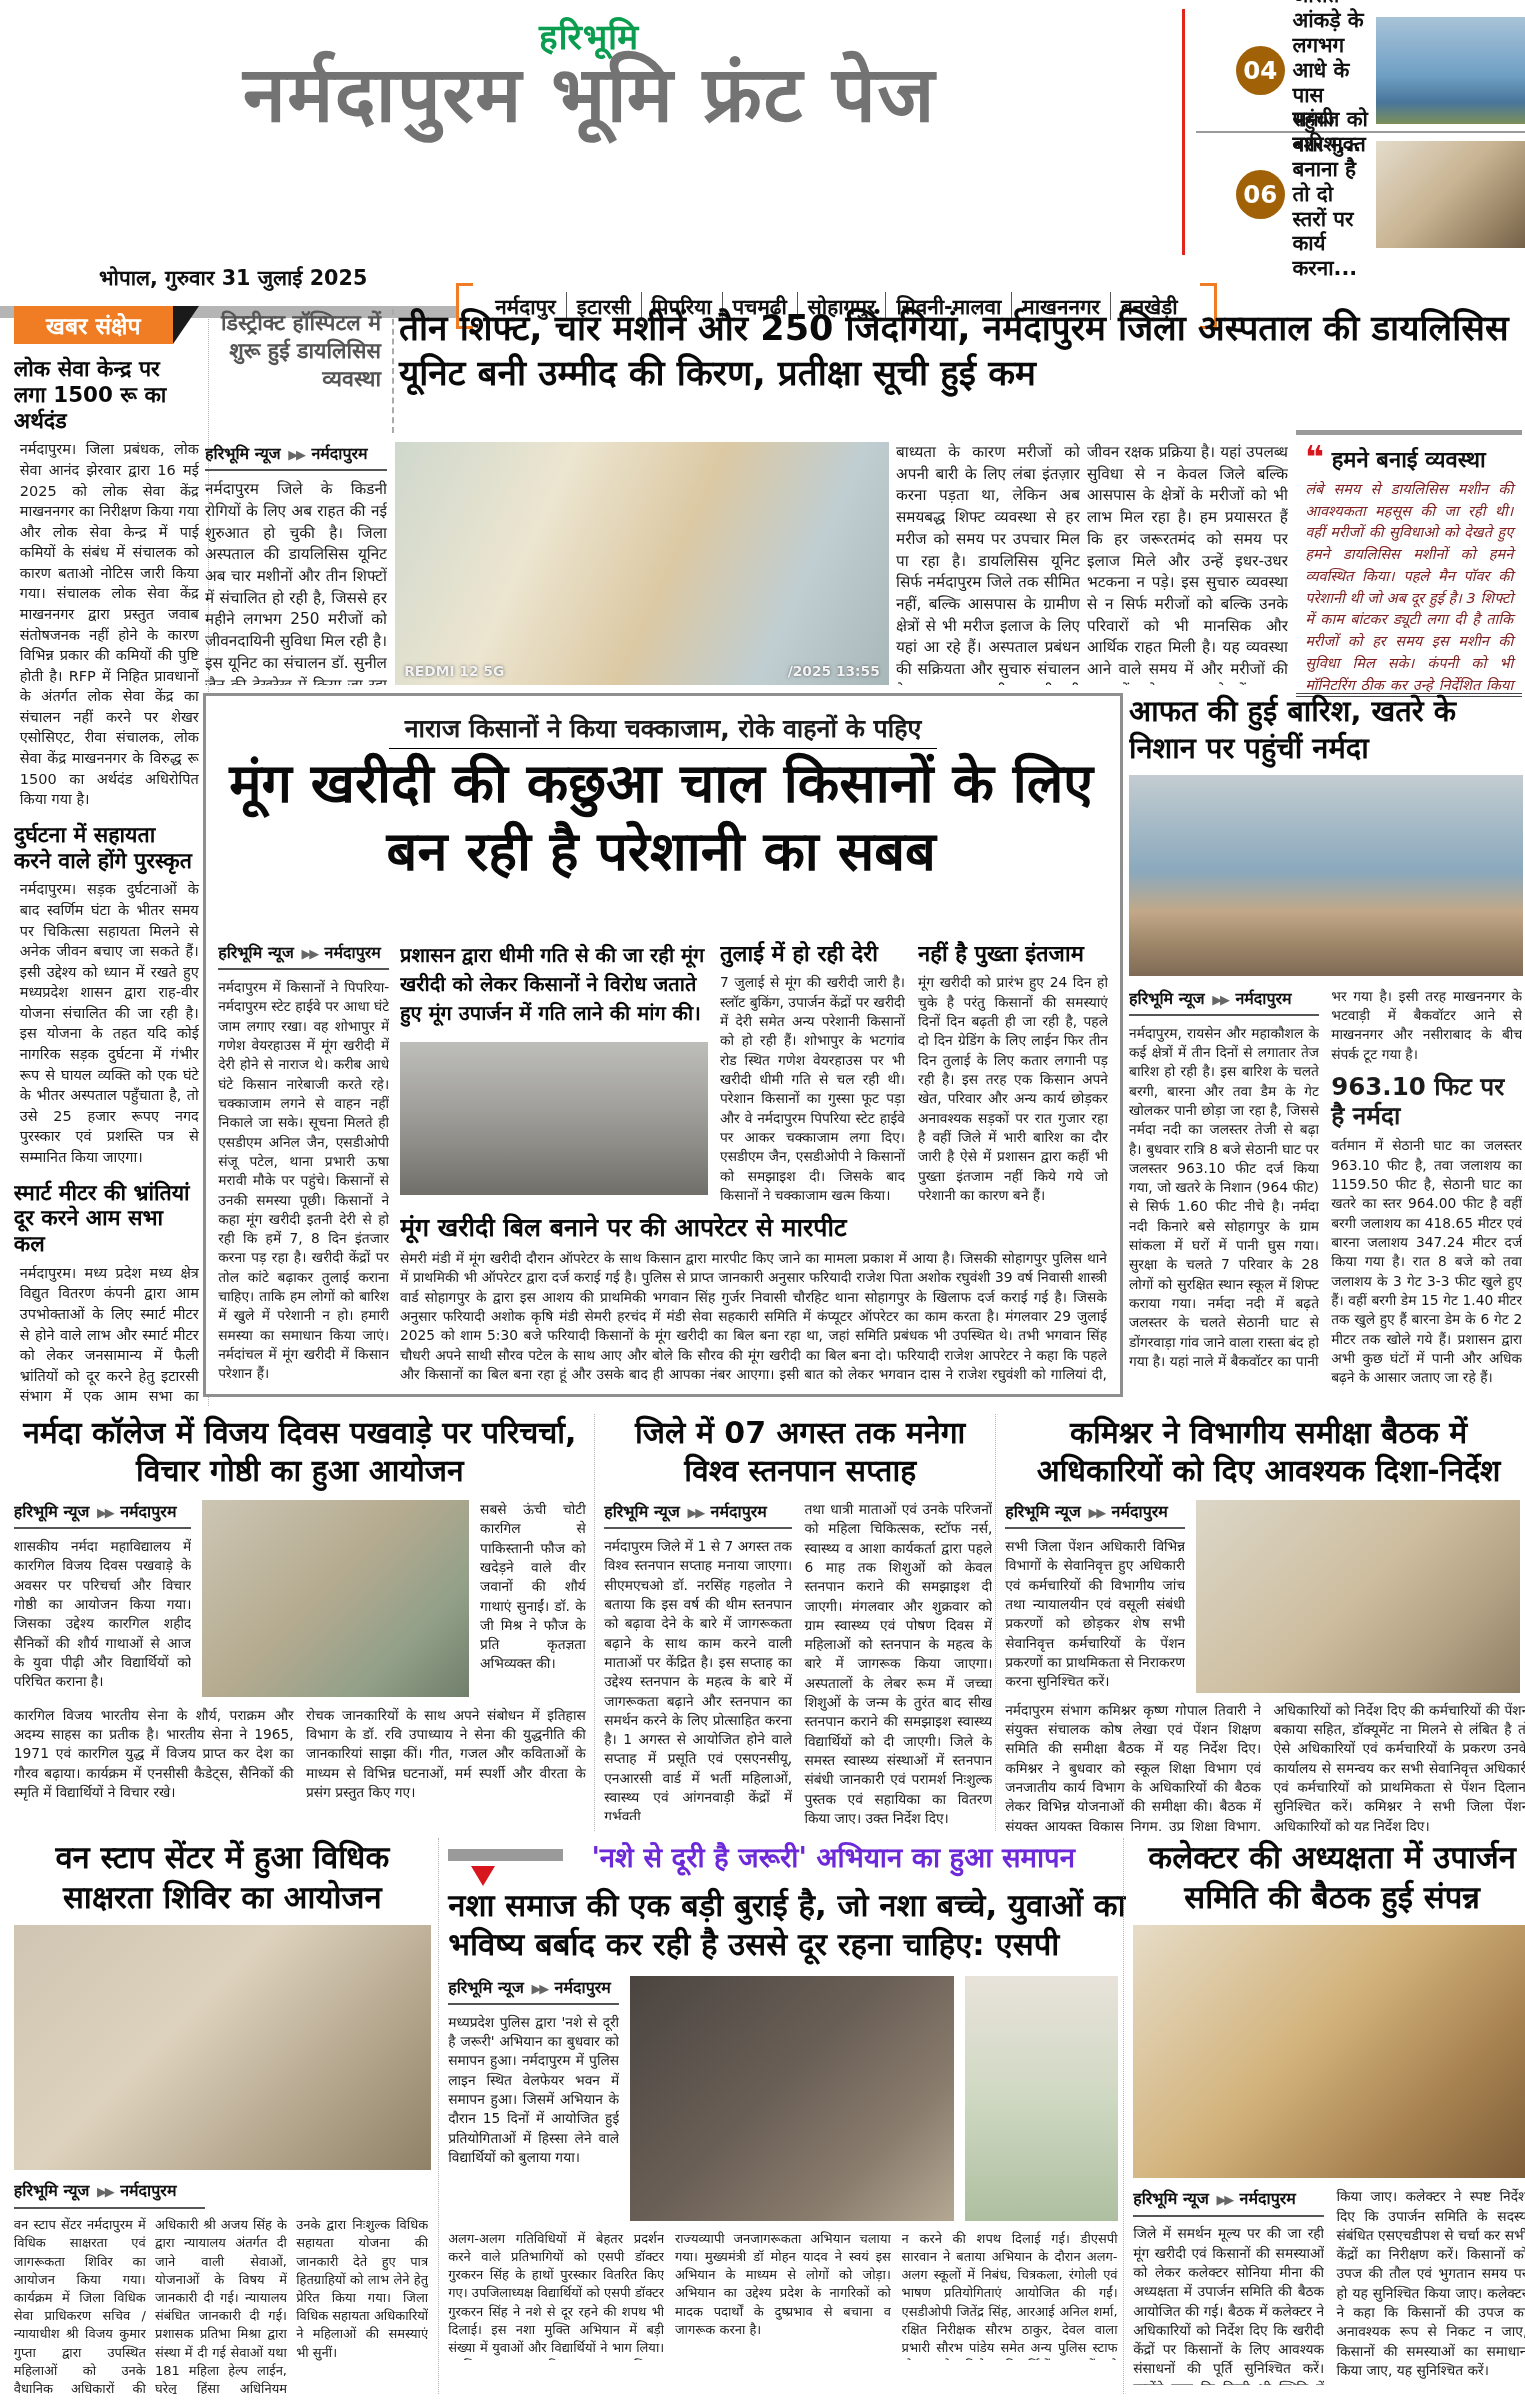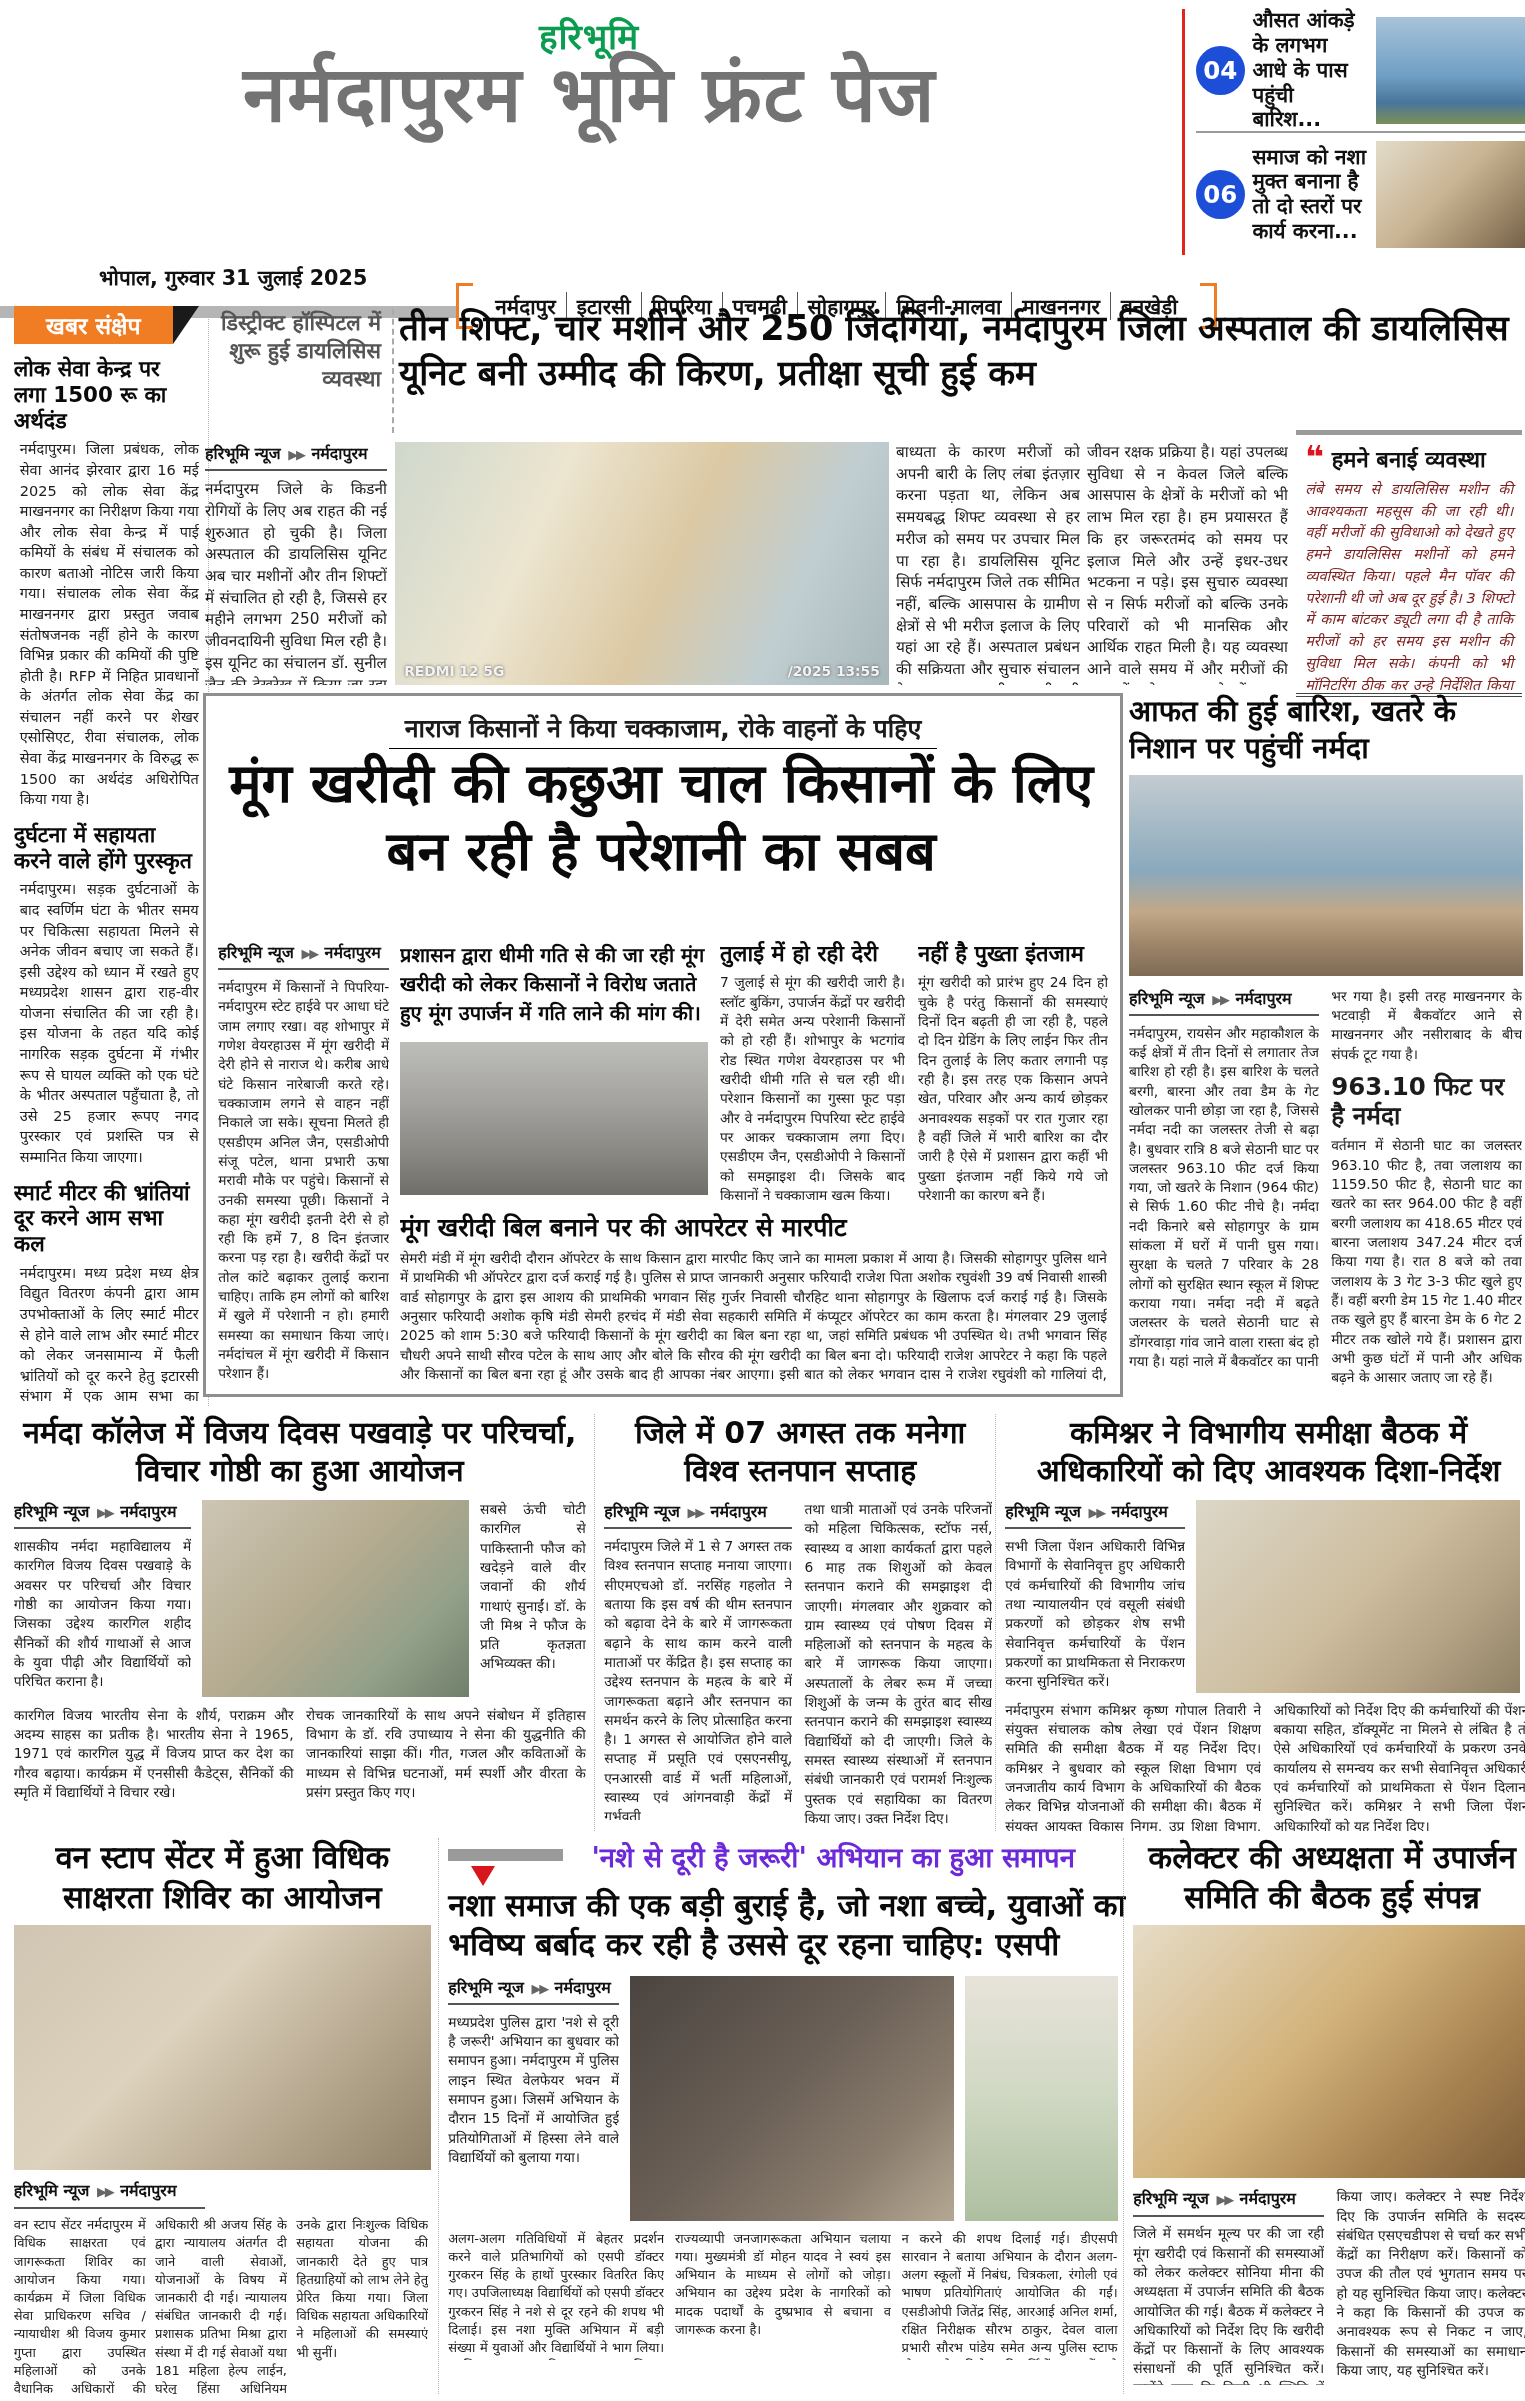--- a/index.html
+++ b/index.html
@@ -14,22 +14,22 @@
   .cities{display:flex;align-items:center;justify-content:center;background:#fff;padding:0 23px;}
   .cities::before,.cities::after{content:"";position:absolute;top:0;bottom:0;width:13.8px;border:3.1px solid #f07d23;}
   .cities::before{left:0;border-right:none;}
   .cities::after{right:0;border-left:none;}
   .city{font-size:20.7px;font-weight:800;color:#111;white-space:nowrap;}
   .city + .city{border-left:1.5px solid #555;padding-left:10px;margin-left:10px;}
   
   .promos{border-left:3.1px solid #e1251b;padding-left:10.7px;}
   .promo{display:flex;align-items:center;gap:7.7px;height:122px;}
   .promo + .promo{border-top:2.3px solid #9a9a9a;}
-  .promo-num{flex:0 0 49px;width:49px;height:49px;border-radius:50%;background:#1d4ed8;color:#fff;
-             display:flex;align-items:center;justify-content:center;font-size:24.5px;font-weight:800;}
+  .promo-num{flex:0 0 49px;width:49px;height:49px;border-radius:50%;background:#a16207;color:#fff;
+             display:flex;align-items:center;justify-content:center;font-size:24.5px;font-weight:800;margin-left:40px;}
   .promo-text{flex:1;font-size:20.7px;font-weight:800;line-height:1.2;color:#111;}
   .promo-photo{flex:0 0 157px;height:107px;}
   
   .photo{background:#ccc;position:relative;}
   .byline{display:flex;align-items:baseline;gap:7.7px;font-size:16px;font-weight:800;color:#111;
           border-bottom:2.3px solid #555;padding-bottom:5.4px;margin-bottom:7.7px;}
   .byline .arr{color:#666;font-size:13px;letter-spacing:-2.3px;}
   .body{font-size:15.3px;line-height:1.42;text-align:justify;overflow:hidden;color:#1b1b1b;}
   .body-sm{font-size:13.8px;line-height:1.4;text-align:justify;overflow:hidden;color:#1b1b1b;}
   .hl{font-weight:900;color:#0a0a0a;line-height:1.28;}

